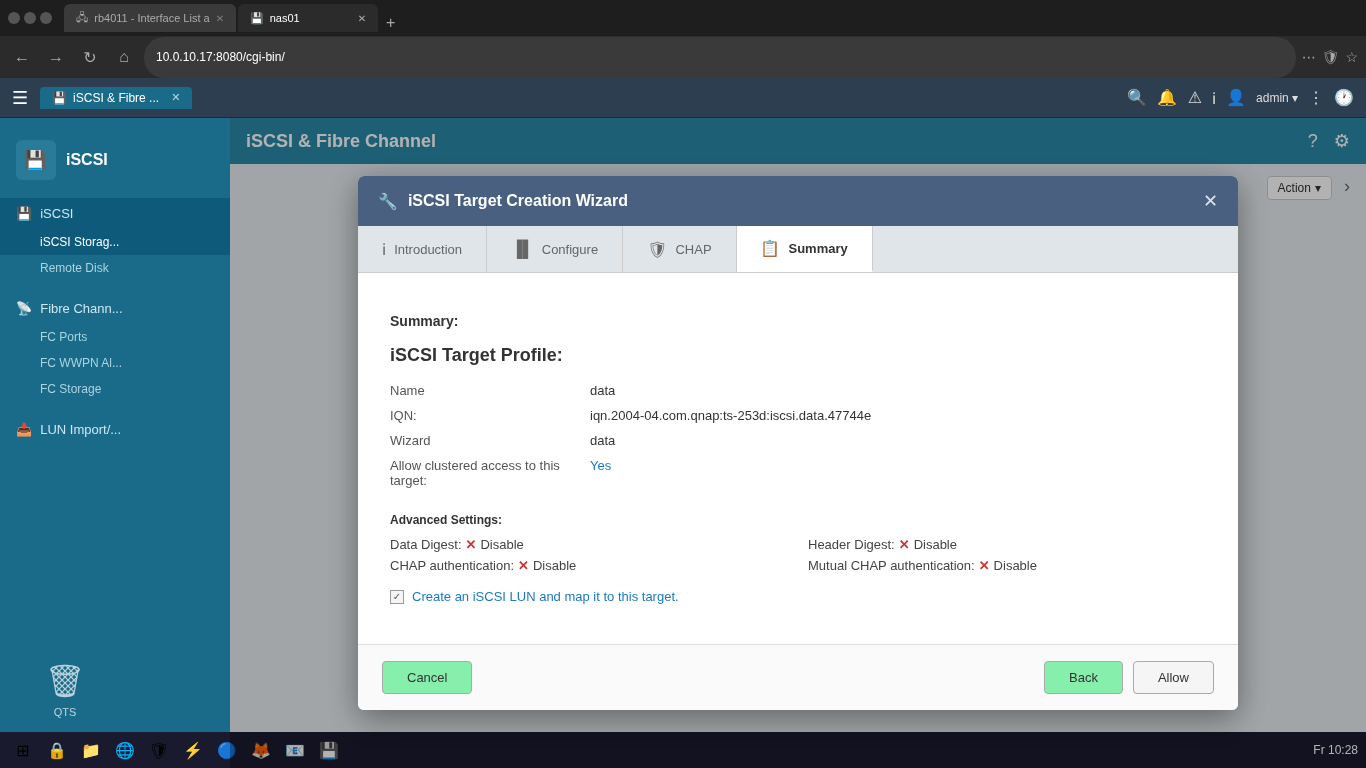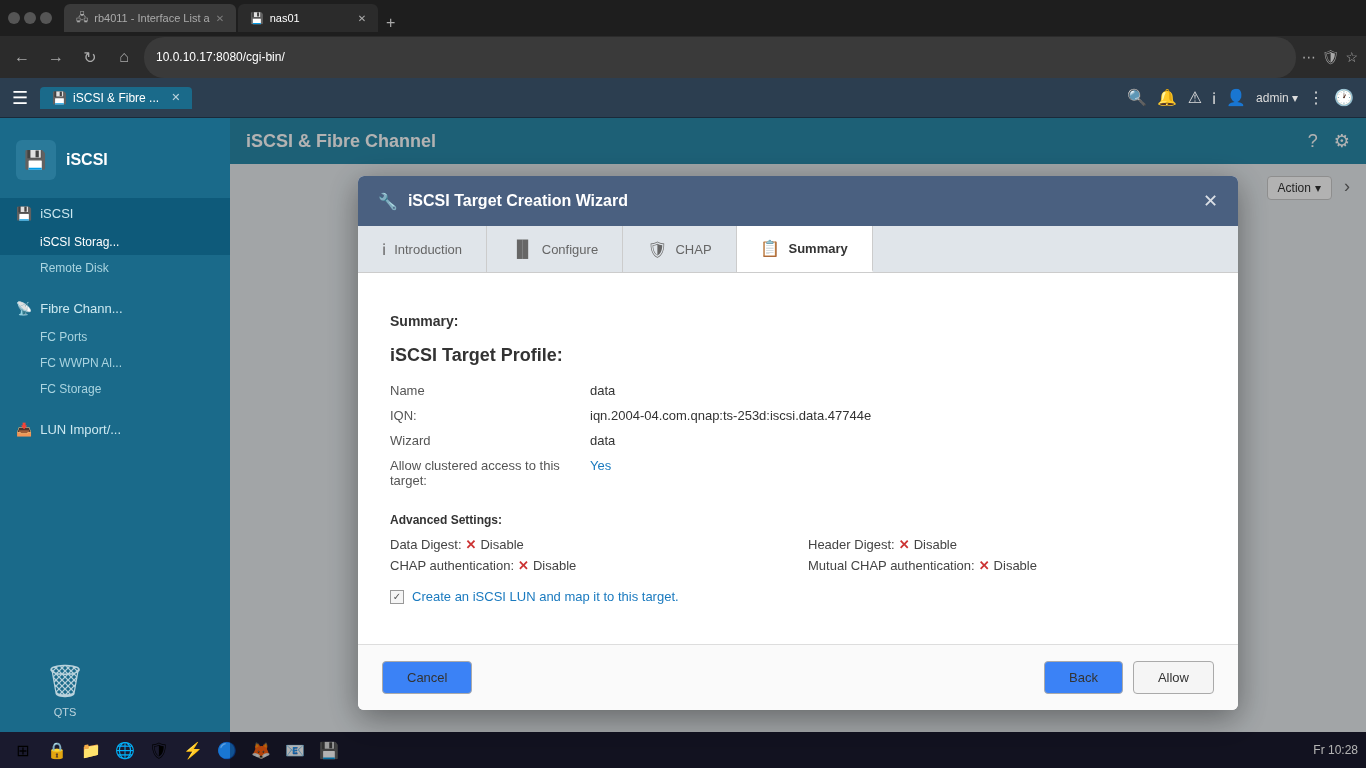--- a/index.html
+++ b/index.html
@@ -445,21 +445,21 @@
       align-items: center;
       justify-content: space-between;
       border-top: 1px solid #ddd;
       background: #fafafa;
     }
 
     .btn {
       padding: 8px 24px;
       border-radius: 4px;
       border: 1px solid #aaa;
-      background: #3b82f6;
+      background: #86efac;
       color: #333;
       font-size: 13px;
       cursor: pointer;
     }
 
     .btn-primary {
       background: #f5f5f5;
       border-color: #aaa;
     }
 

